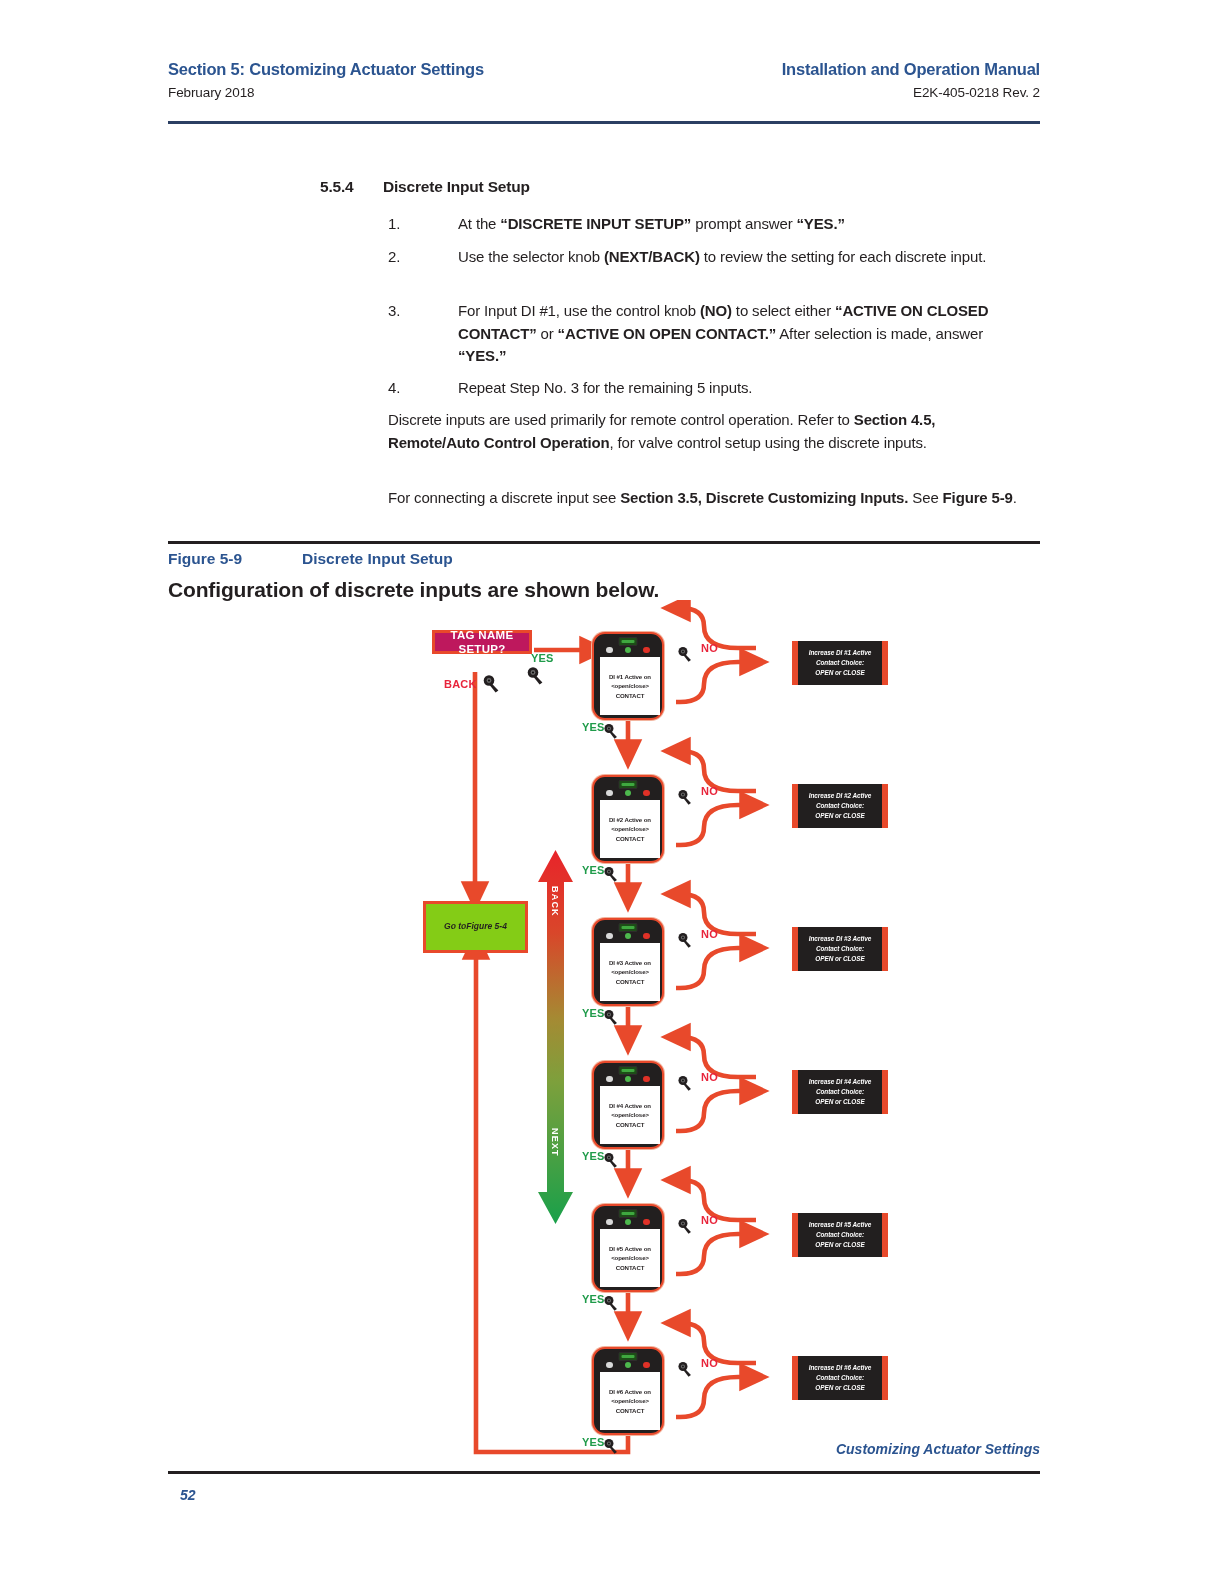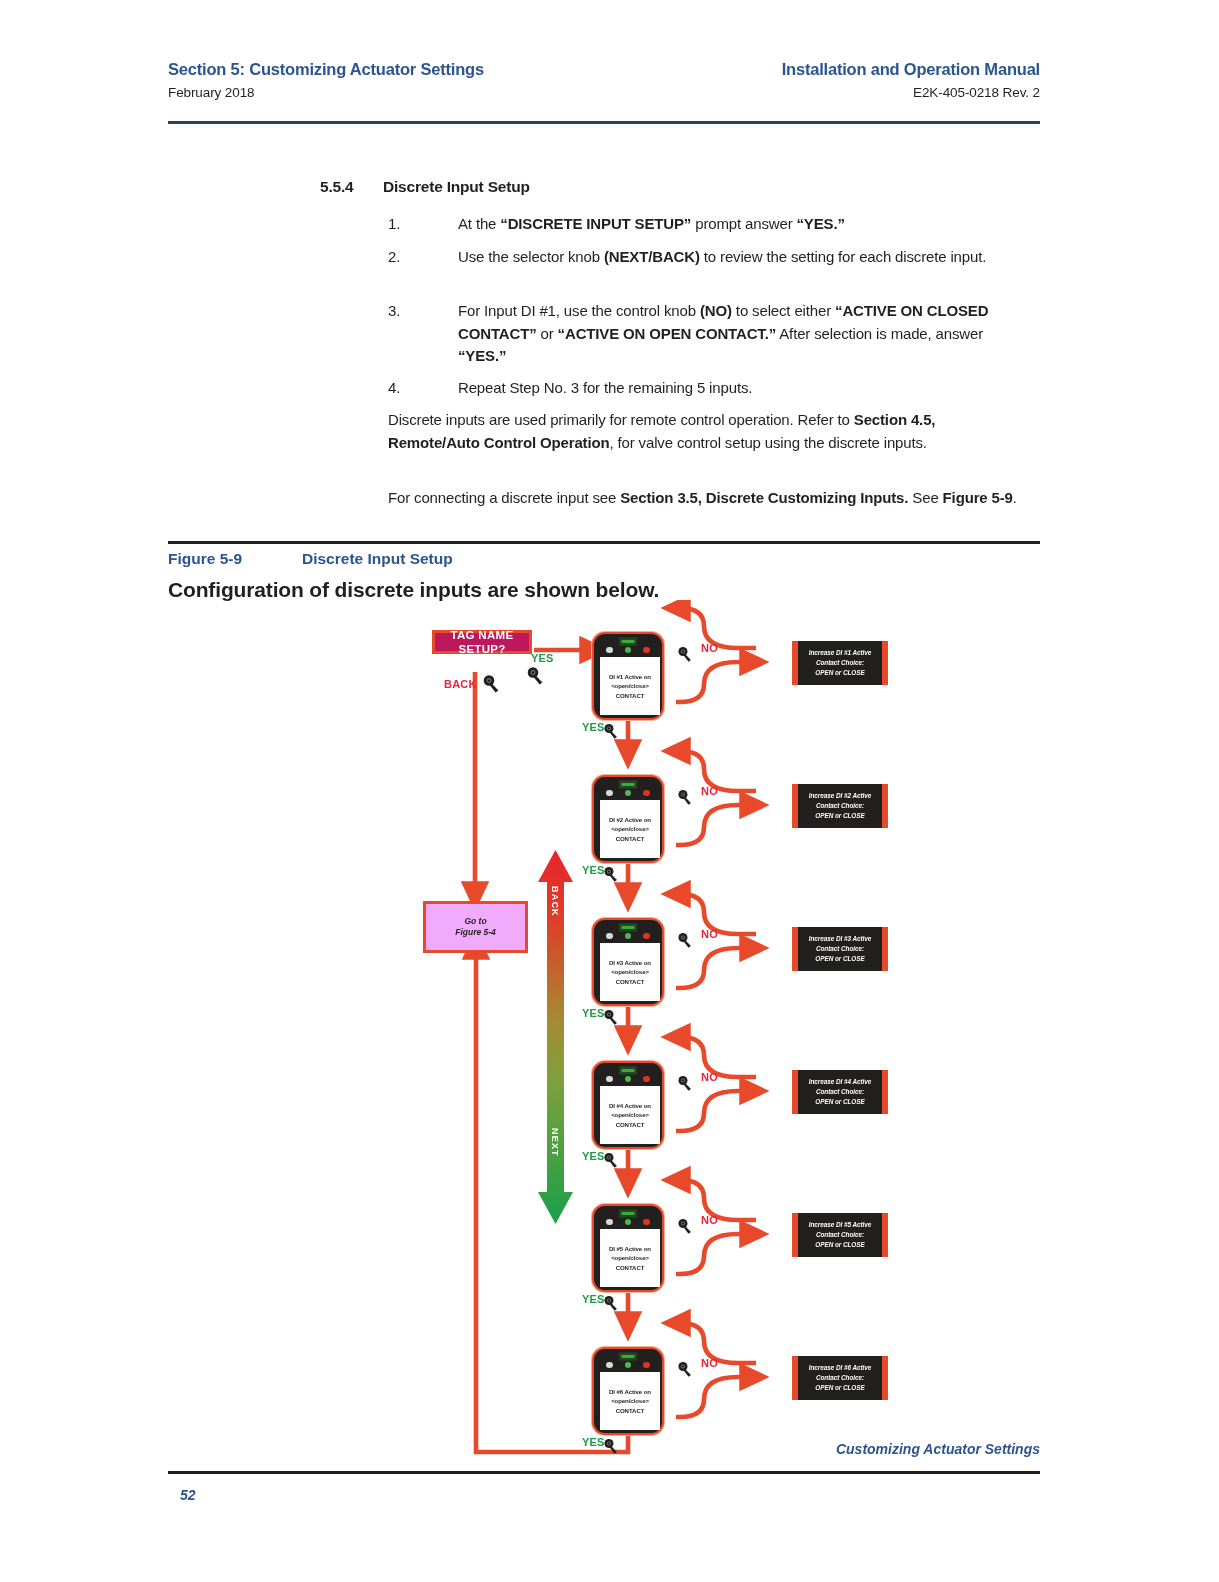--- a/index.html
+++ b/index.html
@@ -71,22 +71,22 @@
   .callout span{display:block;font-size:6.4px;font-style:italic;font-weight:bold;
         color:#fff;line-height:10px;text-align:center;letter-spacing:-.05px;}
 
   .tagbox{position:absolute;left:264px;top:30px;width:100px;height:24px;
         background:#be185d;border:3px solid #e8492b;box-sizing:border-box;
         display:flex;flex-direction:column;justify-content:center;align-items:center;}
   .tagbox span{display:block;font-size:11.5px;font-weight:bold;color:#fff;
         line-height:14px;letter-spacing:.3px;}
 
   .gotobox{position:absolute;left:255px;top:301px;width:105px;height:52px;
-        background:#f0abfc;border:3px solid #e8492b;box-sizing:border-box;
-        display:flex;flex-direction:column;justify-content:center;align-items:center;}
+        background:#84cc16;border:3px solid #e8492b;box-sizing:border-box;
+        display:flex;flex-direction:row;justify-content:center;align-items:center;}
   .gotobox span{display:block;font-size:8.5px;font-style:italic;font-weight:bold;
         color:#231f20;line-height:11.5px;}
 
   .lbl{position:absolute;font-size:11px;font-weight:bold;letter-spacing:.2px;}
   .lbl.yes{color:#1f9b4a;}
   .lbl.no{color:#e8243b;}
   .lbl.back{color:#e8243b;}
 
   .knob{position:absolute;width:20px;height:20px;}
   .knob.sm{width:17px;height:17px;}

